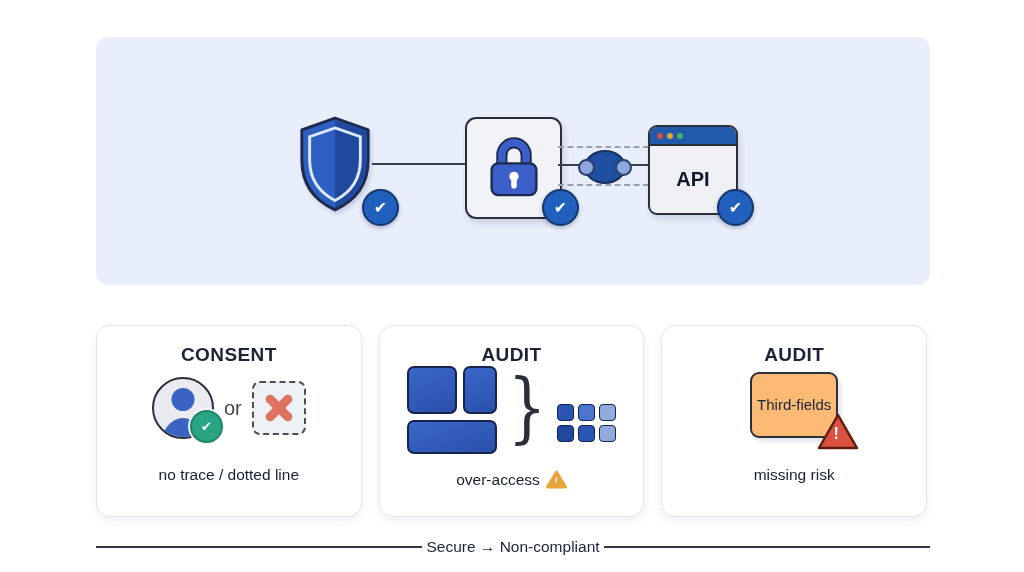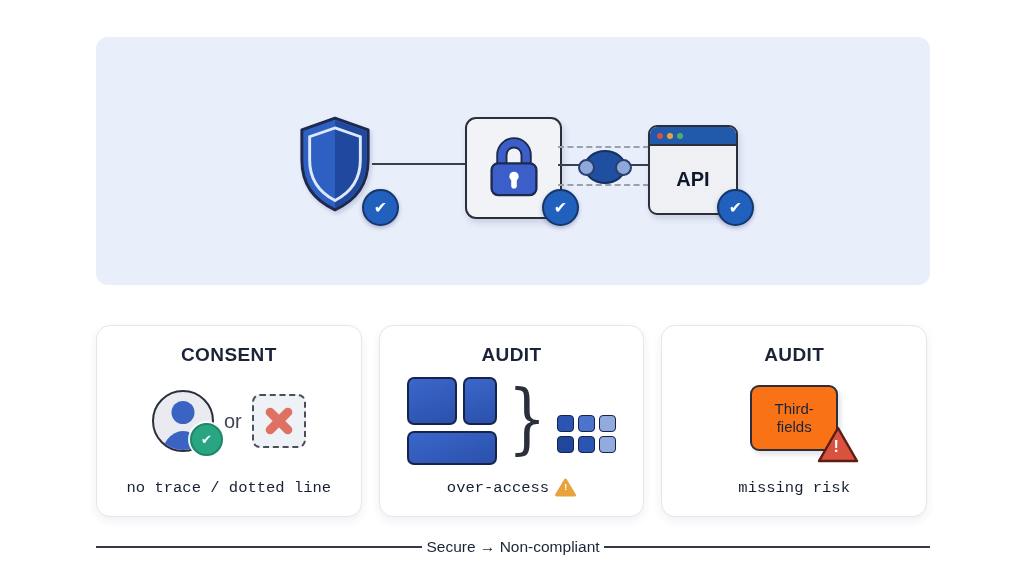--- a/index.html
+++ b/index.html
@@ -55,21 +55,21 @@
         border:1.5px solid #d7dde8;border-radius:9px;padding:4px 15px;font-size:15px;
         color:#1b2437;white-space:nowrap;box-shadow:0 1px 3px rgba(0,0,0,.06);z-index:4;}
 
   
   .cards{position:absolute;left:96px;top:325px;width:831px;height:192px;display:flex;gap:17px;}
   .card{flex:1;background:#fff;border:1.5px solid #e3e6ec;border-radius:14px;
         box-shadow:0 4px 10px rgba(25,40,80,.07);display:flex;flex-direction:column;
         align-items:center;padding:18px 8px 16px;box-sizing:border-box;}
   .card-title{margin:0;font-size:19px;font-weight:700;letter-spacing:.4px;color:#1b2437;}
   .card-icon-area{flex:1;display:flex;align-items:center;justify-content:center;width:100%;}
-  .caption{margin:3px;font-size:15.5px;color:#172033;display:flex;align-items:center;gap:6px;font-family:Liberation Mono, monospace;}
+  .caption{margin:16px;font-size:15.5px;color:#172033;display:flex;align-items:center;gap:6px;}
 
   
   .consent-row{display:flex;align-items:center;gap:10px;}
   .avatar-wrap{position:relative;width:62px;height:62px;}
   .avatar{width:62px;height:62px;border-radius:50%;background:#e9ebf0;border:2.5px solid #2a2f3a;
           position:relative;overflow:hidden;box-sizing:border-box;}
   .avatar-head{position:absolute;top:9px;left:50%;transform:translateX(-50%);width:23px;height:23px;
                border-radius:50%;background:#3b63c4;}
   .avatar-torso{position:absolute;bottom:-9px;left:50%;transform:translateX(-50%);width:44px;height:28px;
                 border-radius:50% 50% 0 0 / 100% 100% 0 0;background:#3b63c4;}
@@ -103,22 +103,22 @@
   .blk-wide{left:0;top:54px;width:90px;height:34px;}
   .brace{font-family:"DejaVu Serif", serif;font-size:76px;line-height:1;color:#2a2f3a;
          transform:scaleX(.8);margin:0 1px 6px 0;}
   .mini-grid{display:grid;grid-template-columns:repeat(3,17px);gap:4px;margin-top:26px;}
   .cell{width:17px;height:17px;border:1.5px solid #16244c;border-radius:4px;box-sizing:border-box;}
   .c1{background:#2a55b2;} .c2{background:#4d74cc;} .c3{background:#93aade;}
   .c4{background:#20479c;} .c5{background:#2a55b2;} .c6{background:#93aade;}
 
   
   .vendor-wrap{position:relative;margin-bottom:6px;}
-  .vendor-box{width:88px;height:66px;background:#f97316;border:2.5px solid #2a2f3a;border-radius:9px;
-              display:flex;flex-direction:column;align-items:center;justify-content:center;
+  .vendor-box{width:88px;height:66px;background:#fdba74;border:2.5px solid #2a2f3a;border-radius:9px;
+              display:flex;align-items:center;justify-content:center;
               font-size:15px;color:#1b2437;line-height:1.2;box-sizing:border-box;
               box-shadow:3px 4px 4px rgba(30,45,90,.12);}
   .vendor-tri{position:absolute;right:-22px;bottom:-14px;width:44px;height:40px;}
   .tri-exclaim{position:absolute;left:0;right:4px;top:13px;text-align:center;color:#fff;
                font-size:16px;font-weight:700;}
   .warn-wrap{position:relative;width:21px;height:19px;display:inline-block;}
   .warn-exclaim{position:absolute;left:0;right:0;top:5px;text-align:center;color:#fff;
                 font-size:9px;font-weight:700;}
 
   

